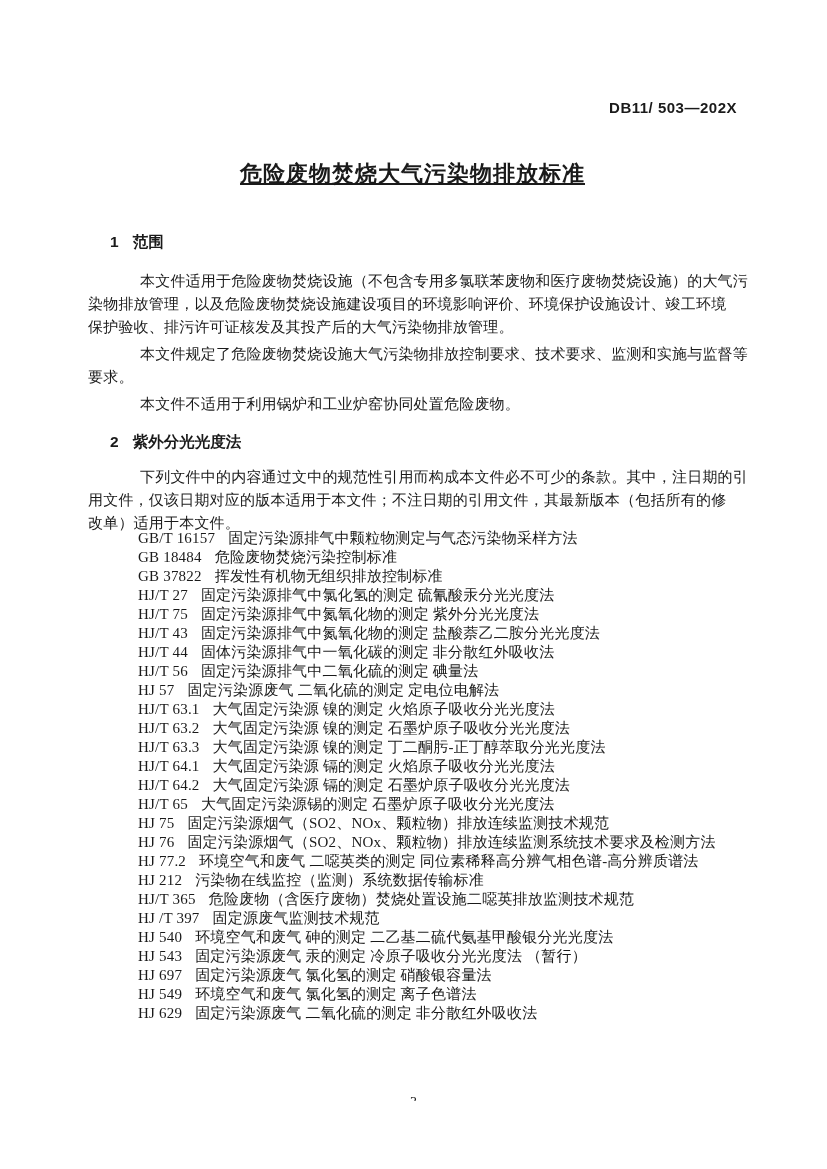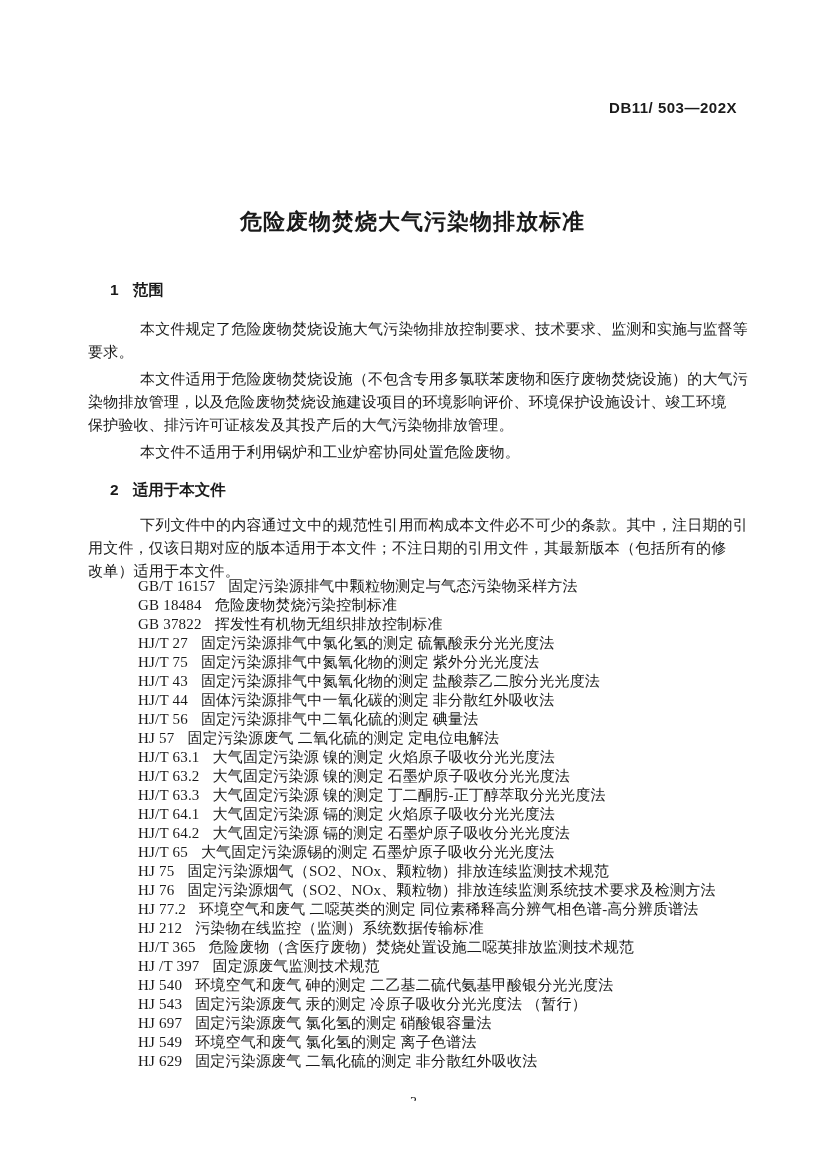--- a/index.html
+++ b/index.html
@@ -22,28 +22,29 @@
     line-height: 17px;
   }
   .header-code {
     font-family: "Liberation Sans", sans-serif;
     font-weight: bold;
     font-size: 15px;
     letter-spacing: 0.5px;
     white-space: nowrap;
   }
   .doc-title {
-    margin-top: 91px;
+    margin-top: 43px;
     text-align: center;
     font-family: "Liberation Sans", sans-serif;
     font-weight: bold;
     font-size: 22px;
     line-height: 30px;
     letter-spacing: 1px;
     white-space: nowrap;
+    text-decoration: underline;
   }
   .section-heading {
     font-family: "Liberation Sans", sans-serif;
     font-weight: bold;
     font-size: 15.5px;
     line-height: 17px;
     margin-left: 22px;
     white-space: nowrap;
   }
   .section-heading .heading-text { margin-left: 14px; }
@@ -89,35 +90,35 @@
   </div>
 
   <div class="doc-title">危险废物焚烧大气污染物排放标准</div>
 
   <div class="section-heading sec1-heading">
     <span class="heading-number">1</span><span class="heading-text">范围</span>
   </div>
 
   <div class="body-block" id="sec1-paras">
       <div class="para">
-        <div class="body-line first-line">本文件规定了危险废物焚烧设施大气污染物排放控制要求、技术要求、监测和实施与监督等</div>
-        <div class="body-line">要求。</div>
-      </div>
-      <div class="para">
         <div class="body-line first-line">本文件适用于危险废物焚烧设施（不包含专用多氯联苯废物和医疗废物焚烧设施）的大气污</div>
         <div class="body-line">染物排放管理，以及危险废物焚烧设施建设项目的环境影响评价、环境保护设施设计、竣工环境</div>
         <div class="body-line">保护验收、排污许可证核发及其投产后的大气污染物排放管理。</div>
+      </div>
+      <div class="para">
+        <div class="body-line first-line">本文件规定了危险废物焚烧设施大气污染物排放控制要求、技术要求、监测和实施与监督等</div>
+        <div class="body-line">要求。</div>
       </div>
       <div class="para">
         <div class="body-line first-line">本文件不适用于利用锅炉和工业炉窑协同处置危险废物。</div>
       </div>
     </div>
 
   <div class="section-heading sec2-heading">
-    <span class="heading-number">2</span><span class="heading-text">适用于本文件</span>
+    <span class="heading-number">2</span><span class="heading-text">紫外分光光度法</span>
   </div>
 
   <div class="body-block sec2-body" id="sec2-paras">
       <div class="para">
         <div class="body-line first-line">下列文件中的内容通过文中的规范性引用而构成本文件必不可少的条款。其中，注日期的引</div>
         <div class="body-line">用文件，仅该日期对应的版本适用于本文件；不注日期的引用文件，其最新版本（包括所有的修</div>
         <div class="body-line">改单）适用于本文件。</div>
       </div>
     </div>
 

